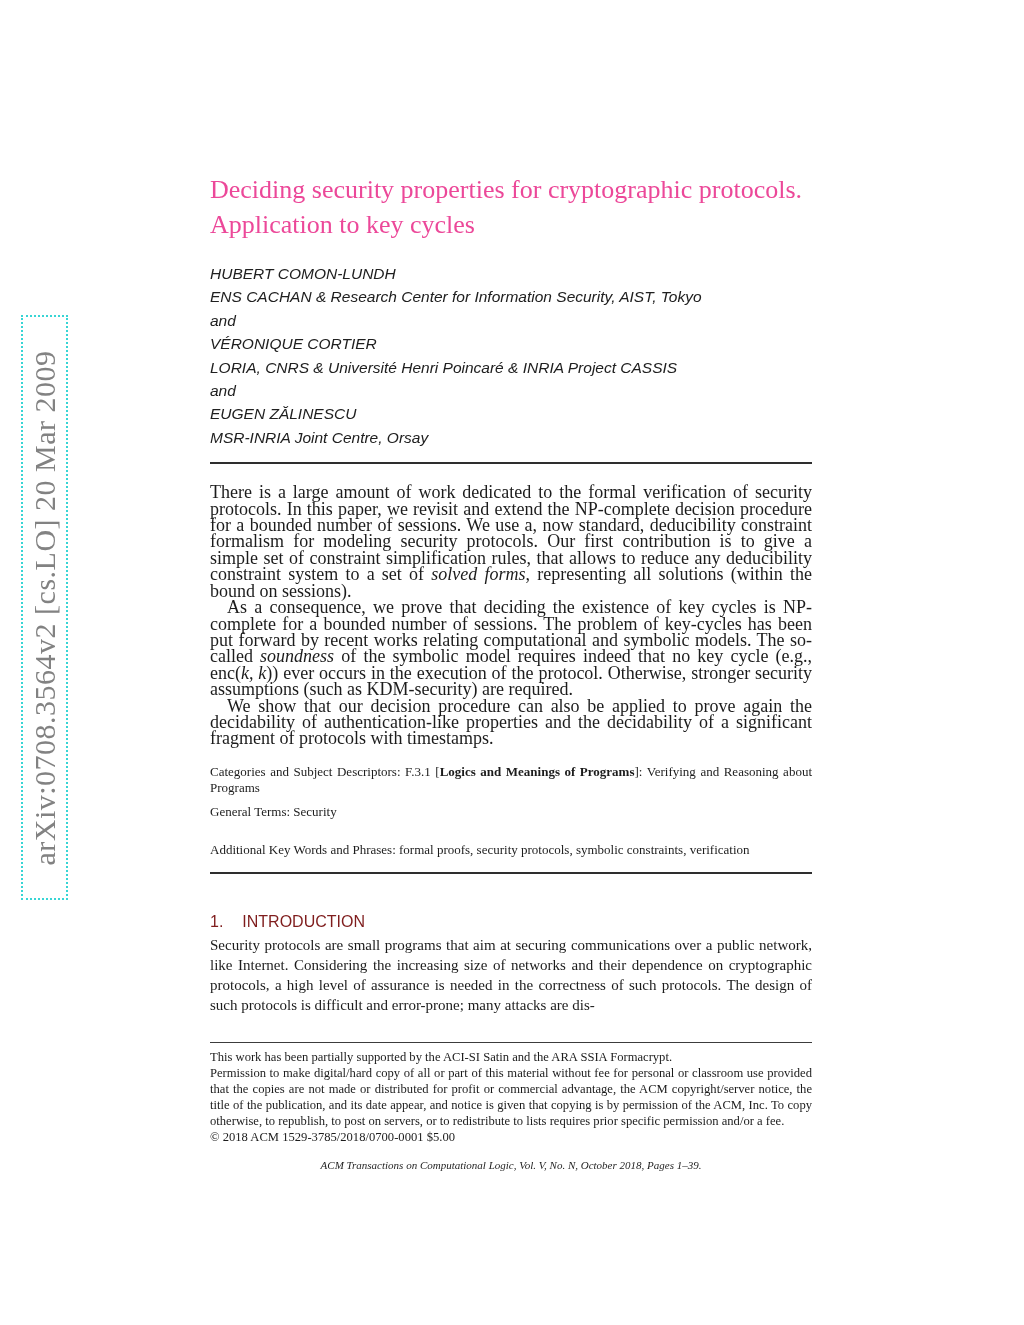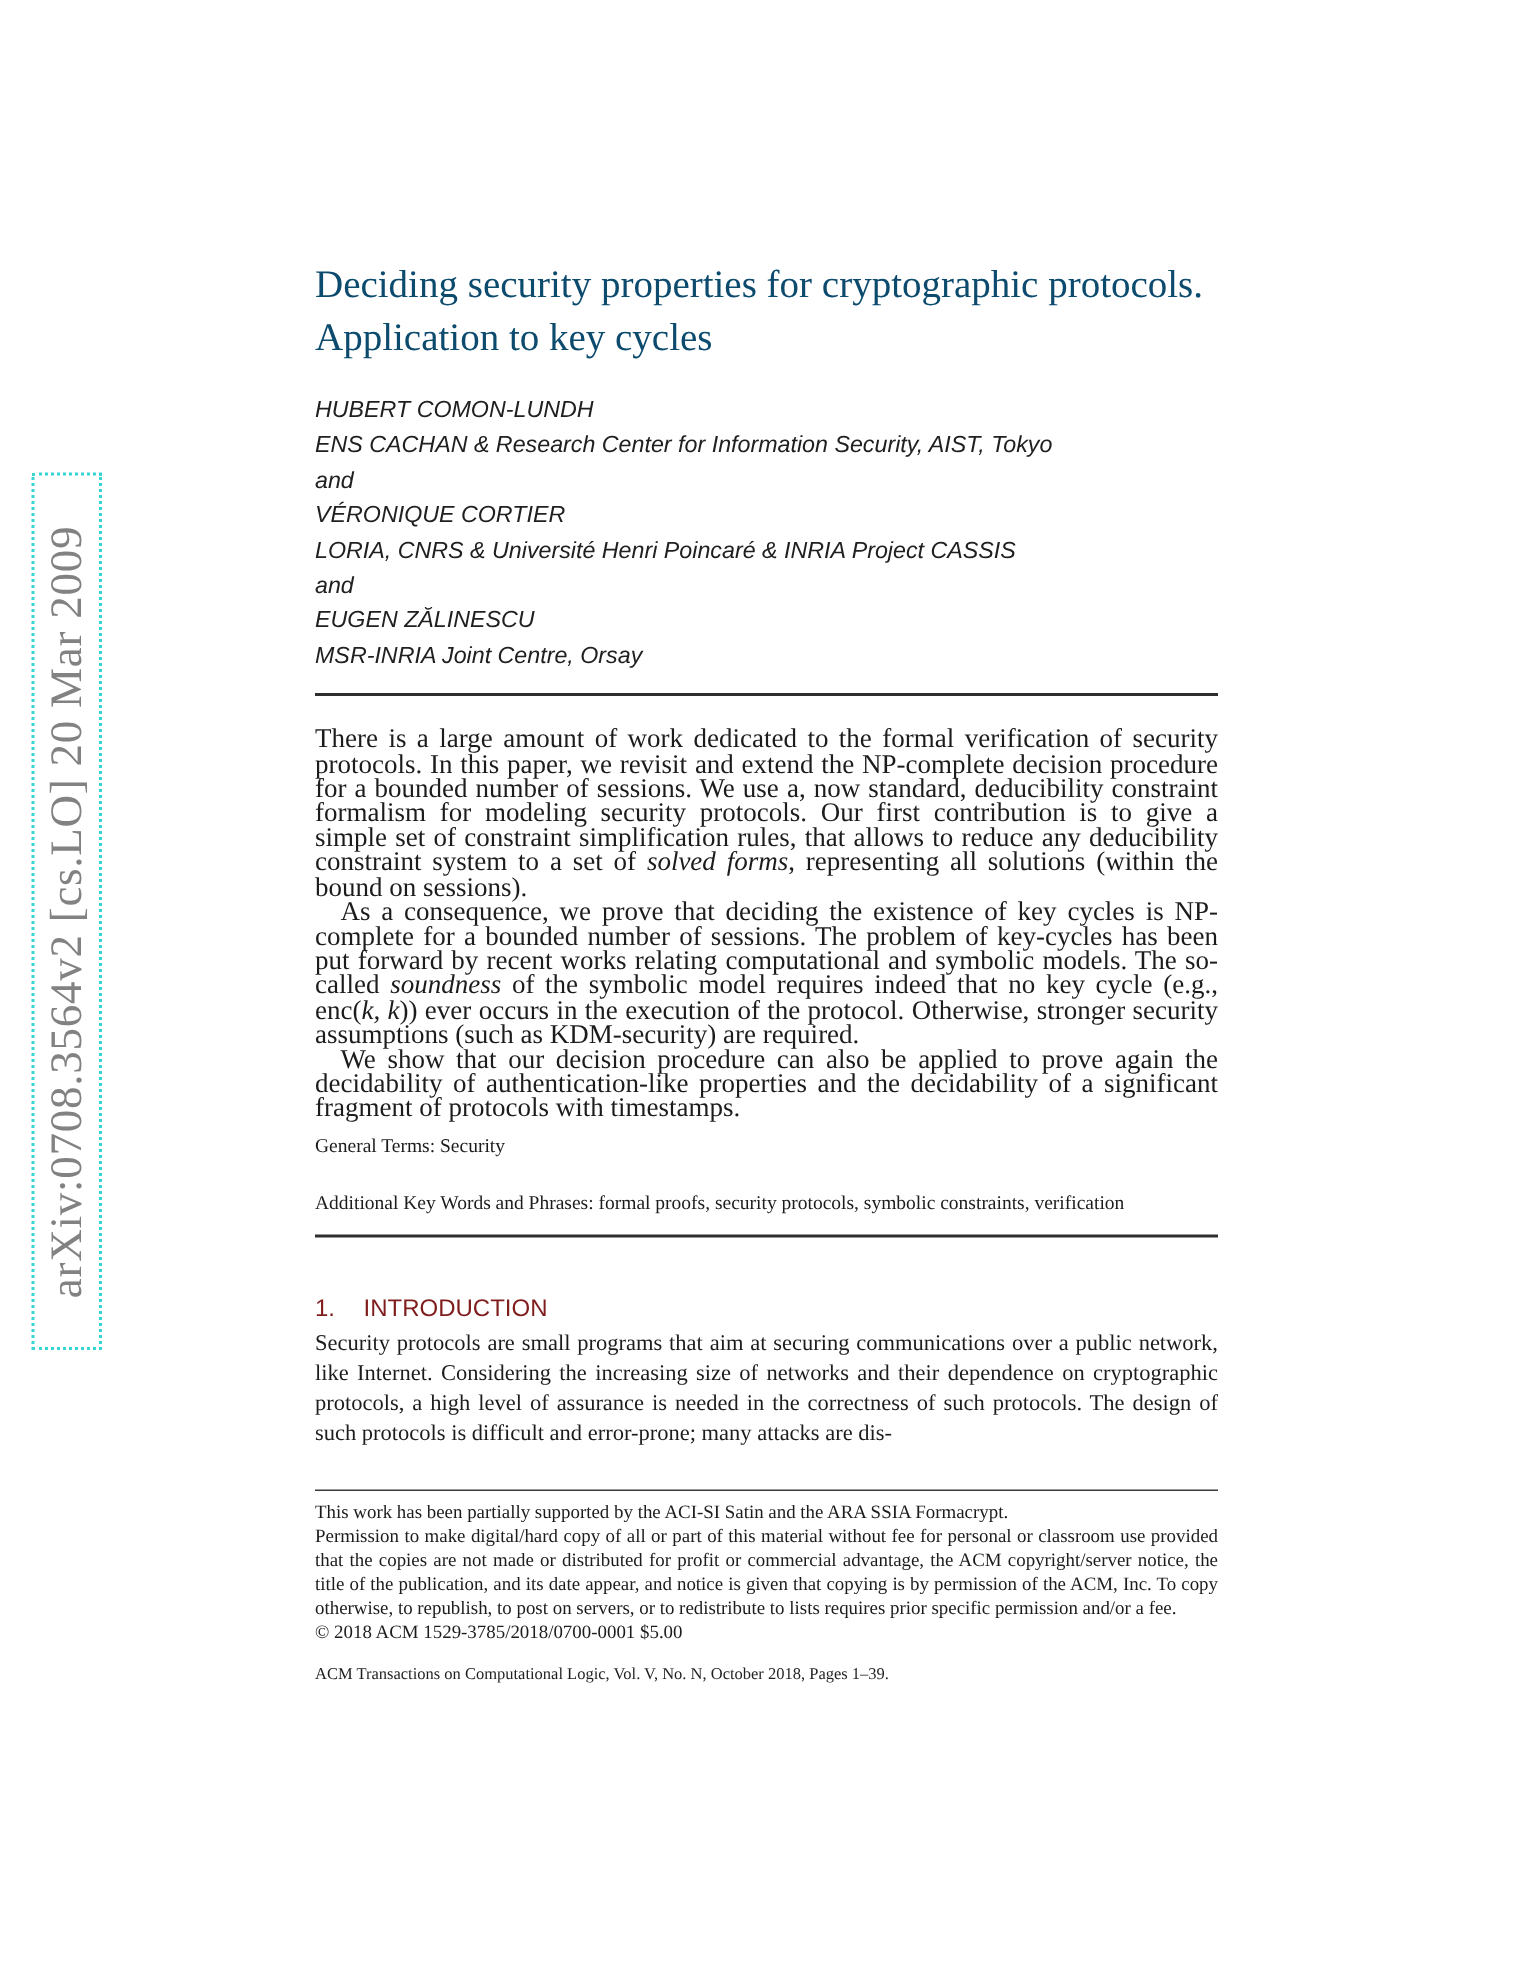--- a/index.html
+++ b/index.html
@@ -31,21 +31,21 @@
   }
 
   
   .column { position: absolute; left: 210px; top: 172px; width: 602px; }
 
   .title {
     font-family: "Liberation Serif", serif;
     font-weight: 400;
     font-size: 26px;
     line-height: 35px;
-    color: #0c4a6e;
+    color: #ec4899;
   }
 
   .authors {
     margin-top: 20px;
     font-family: "Liberation Sans", sans-serif;
     font-size: 15.5px;
     line-height: 23.4px;
     color: #202020;
     font-style: italic;
   }
@@ -87,22 +87,23 @@
   .footnote-rule { margin-top: 27px; border-top: 1px solid #3c3c3c; }
   .footnote {
     margin-top: 6px;
     font-size: 12.6px;
     line-height: 16px;
     text-align: justify;
   }
   .journal-line {
     margin-top: 14px;
     font-size: 11px;
-    text-align: left;
+    text-align: center;
     color: #1f1f1f;
+    font-style: italic;
   }
   i { font-style: italic; }
   b { font-weight: bold; }
 </style>
 </head>
 <body>
 
 <div class="page">
 
   <div class="watermark-box">
@@ -125,20 +126,21 @@
     </div>
 
     <div class="rule-thick rule-abstract"></div>
 
     <div class="abstract">
       <p><span>There is a large amount of work dedicated to the formal verification of security protocols. In this paper, we revisit and extend the NP-complete decision procedure for a bounded number of sessions. We use a, now standard, deducibility constraint formalism for modeling security protocols. Our first contribution is to give a simple set of constraint simplification rules, that allows to reduce any deducibility constraint system to a set of </span><i>solved forms</i><span>, representing all solutions (within the bound on sessions).</span></p>
       <p class="indent"><span>As a consequence, we prove that deciding the existence of key cycles is NP-complete for a bounded number of sessions. The problem of key-cycles has been put forward by recent works relating computational and symbolic models. The so-called </span><i>soundness</i><span> of the symbolic model requires indeed that no key cycle (e.g., enc(</span><i>k, k</i><span>)) ever occurs in the execution of the protocol. Otherwise, stronger security assumptions (such as KDM-security) are required.</span></p>
       <p class="indent">We show that our decision procedure can also be applied to prove again the decidability of authentication-like properties and the decidability of a significant fragment of protocols with timestamps.</p>
     </div>
 
+    <p class="meta meta-categories"><span>Categories and Subject Descriptors: F.3.1 [</span><b>Logics and Meanings of Programs</b><span>]: Verifying and Reasoning about Programs</span></p>
 
     <p class="meta meta-general">General Terms: Security</p>
 
     <p class="meta meta-keywords">Additional Key Words and Phrases: formal proofs, security protocols, symbolic constraints, verification</p>
 
     <div class="rule-thick rule-section"></div>
 
     <h2 class="section-heading"><span class="sec-num">1.</span><span>INTRODUCTION</span></h2>
 
     <p class="body-text">Security protocols are small programs that aim at securing communications over a public network, like Internet. Considering the increasing size of networks and their dependence on cryptographic protocols, a high level of assurance is needed in the correctness of such protocols. The design of such protocols is difficult and error-prone; many attacks are dis-</p>

